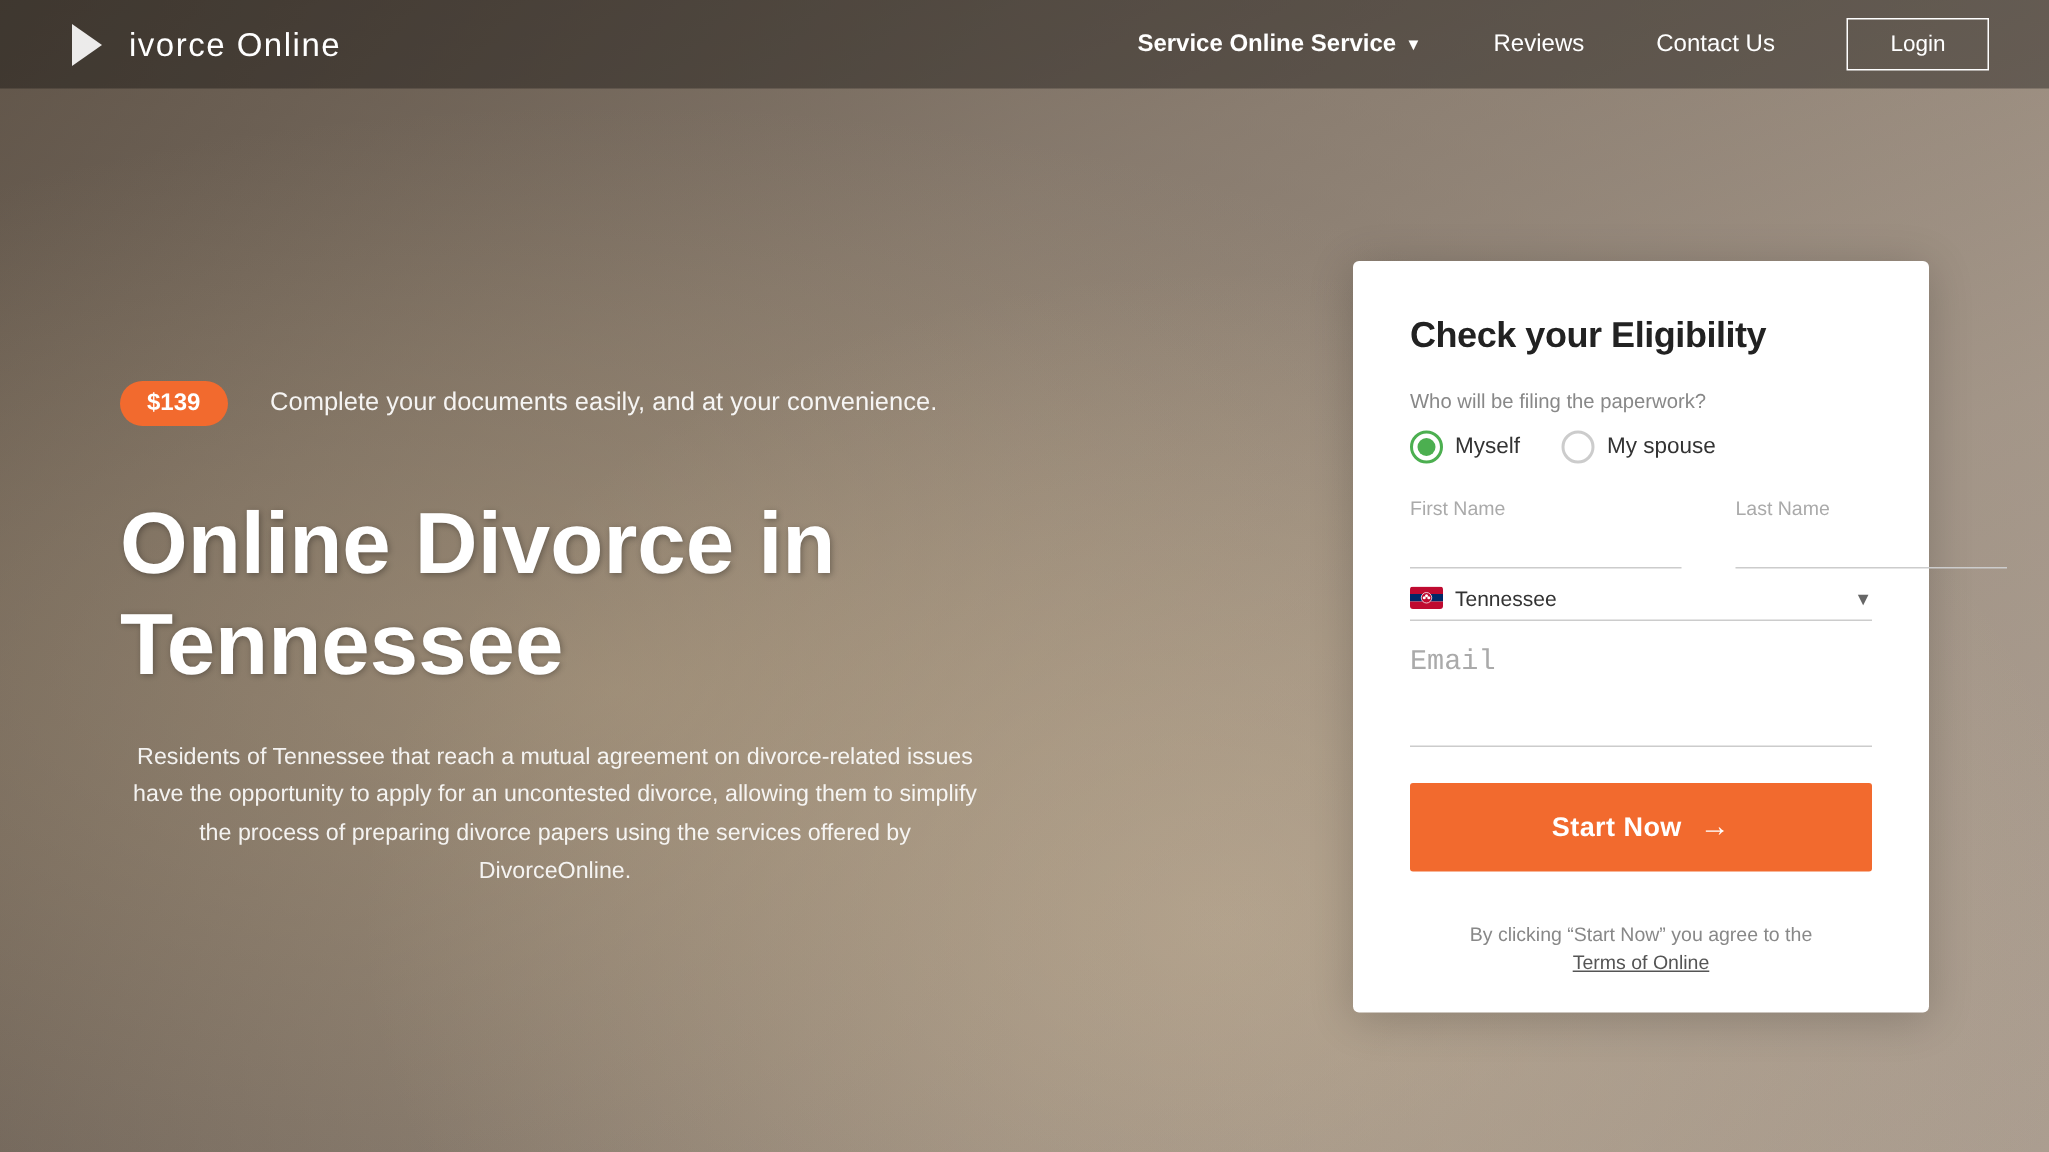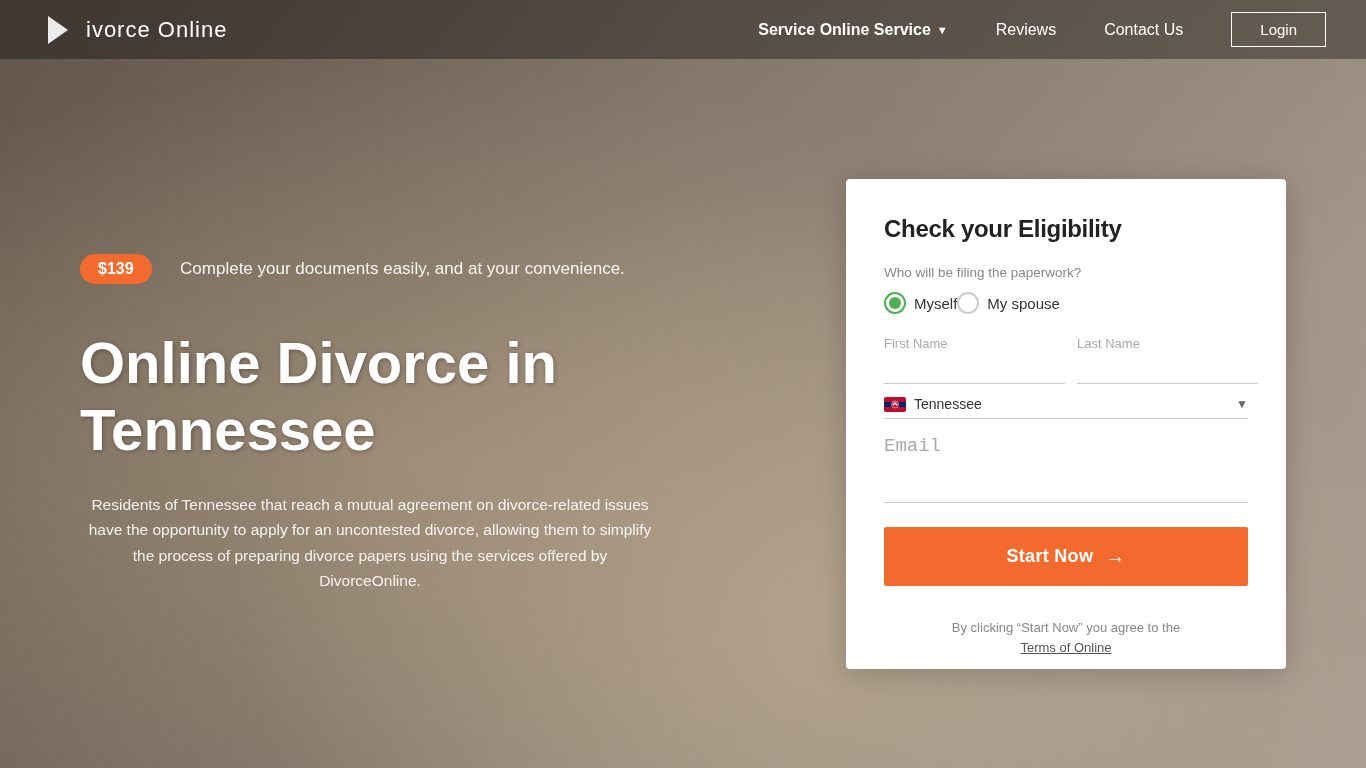--- a/index.html
+++ b/index.html
@@ -140,44 +140,45 @@
     .hero-description {
       font-size: 15.5px;
       line-height: 1.65;
       color: rgba(255,255,255,0.9);
       max-width: 580px;
       text-align: center;
     }
 
     
     .form-card {
-      width: 440px;
+      width: 384px;
       min-width: 360px;
       background: white;
       border-radius: 4px;
-      padding: 36px 38px 12px;
+      padding: 36px 38px 23px;
       box-shadow: 0 4px 30px rgba(0,0,0,0.2);
     }
 
     .form-title {
       font-size: 24px;
       font-weight: 600;
       color: #222;
       margin-bottom: 22px;
       letter-spacing: -0.3px;
     }
 
     .filing-label {
       font-size: 13.5px;
       color: #888;
       margin-bottom: 12px;
     }
 
     .radio-group {
       display: flex;
+      gap: 28px;
       margin-bottom: 22px;
     }
 
     .radio-option {
       display: flex;
       align-items: center;
       gap: 8px;
       font-size: 15px;
       color: #333;
       cursor: pointer;
@@ -202,21 +203,21 @@
     .radio-circle.selected::after {
       content: '';
       width: 12px;
       height: 12px;
       border-radius: 50%;
       background: #4caf50;
     }
 
     .form-row {
       display: flex;
-      gap: 12px;
+      gap: 36px;
       margin-bottom: 6px;
     }
 
     .form-field {
       flex: 1;
       display: flex;
       flex-direction: column;
     }
 
     .form-field label, .form-field-single label {

